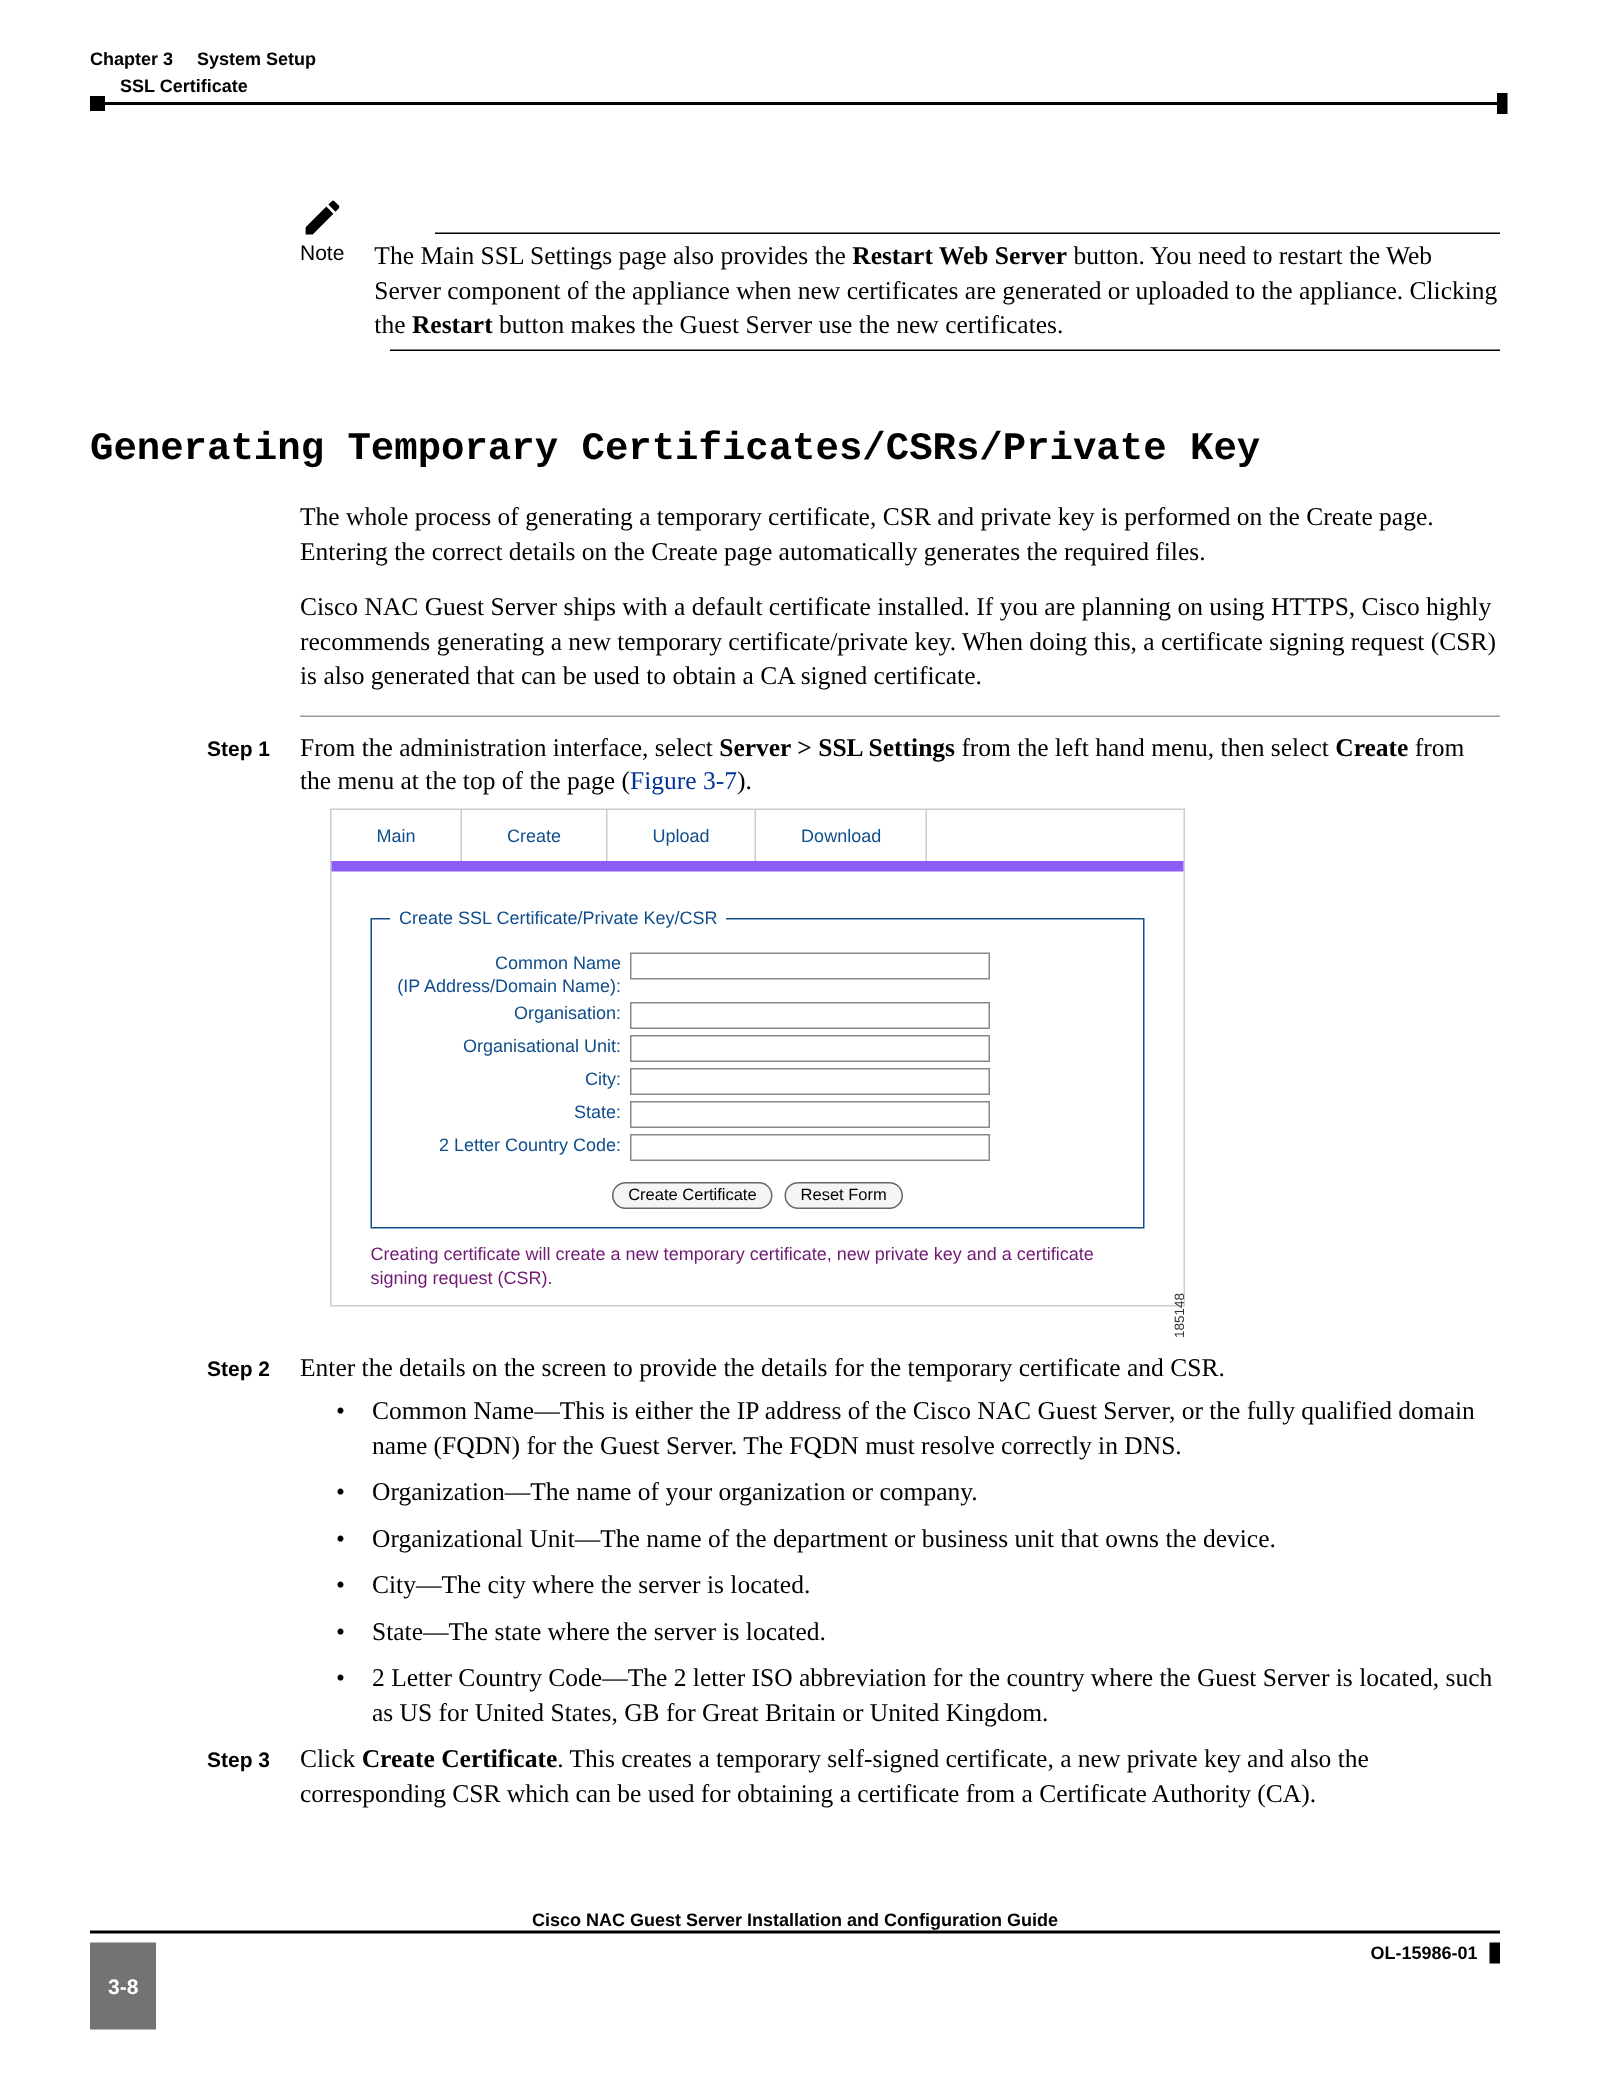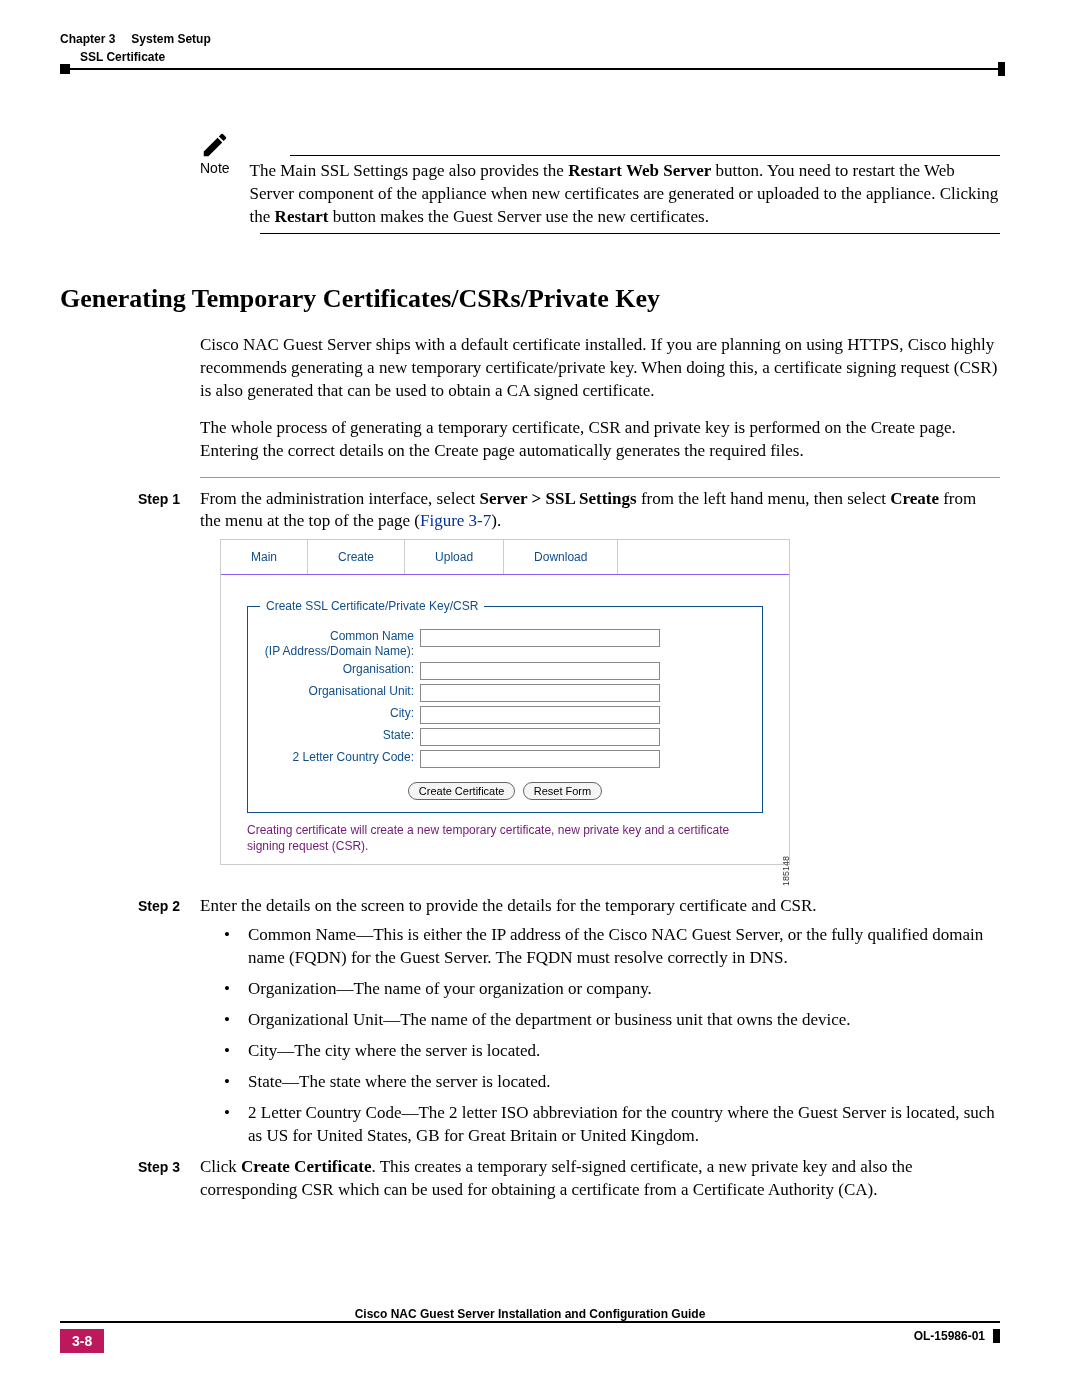--- a/index.html
+++ b/index.html
@@ -10,49 +10,49 @@
     .hline-top { border-top: 2px solid #000; margin-bottom: 60px; margin-left: 4px; margin-right: 0; position: relative; }
     .sq-top-left { width: 10px; height: 10px; background: #000; position: absolute; left: -4px; top: -6px; }
     .sq-top-right { width: 7px; height: 14px; background: #000; position: absolute; right: -5px; top: -8px; }
     .note-block { margin-left: 140px; margin-bottom: 50px; }
     .note-row { display: flex; align-items: flex-start; gap: 20px; }
     .pencil-icon { width: 30px; height: 30px; flex-shrink: 0; }
     .note-label { font-family: Arial, Helvetica, sans-serif; font-size: 14px; font-weight: normal; flex-shrink: 0; }
     .note-text { font-size: 17px; line-height: 1.35; }
     .note-hr-top { margin-left: 60px; border: none; border-top: 1px solid #000; margin-bottom: 4px; }
     .note-hr-bottom { margin-left: 60px; border: none; border-top: 1px solid #000; margin-top: 4px; }
-    h2 { font-family: Liberation Serif, serif; font-size: 26px; font-weight: bold; margin-bottom: 20px; }
+    h2 { font-family: Liberation Mono, monospace; font-size: 26px; font-weight: bold; margin-bottom: 20px; }
     .body-para { margin-left: 140px; font-size: 17px; line-height: 1.35; margin-bottom: 14px; }
     .step-row { display: flex; margin-left: 78px; font-size: 17px; line-height: 1.35; margin-bottom: 6px; }
     .step-label { font-family: Arial, Helvetica, sans-serif; font-size: 14px; font-weight: bold; width: 62px; flex-shrink: 0; padding-top: 2px; }
     .step-text { flex: 1; }
     .step-hr { margin-left: 140px; border: none; border-top: 1.5px solid #999; margin-top: 10px; margin-bottom: 10px; }
     .b { font-weight: bold; }
     .link { color: #003399; }
     .fig-caption { margin-left: 140px; font-family: Arial, Helvetica, sans-serif; font-size: 14px; font-weight: bold; font-style: italic; margin-bottom: 18px; margin-top: 18px; }
     .fig-caption .fig-num { margin-right: 40px; }
     .figure { margin-left: 160px; width: 570px; border: 1px solid #ccc; font-family: Arial, Helvetica, sans-serif; font-size: 12px; padding-bottom: 10px; margin-bottom: 30px; position: relative; }
-    .tabs { display: flex; border-bottom: 1px solid #8b5cf6; align-items: center; }
+    .tabs { display: flex; border-bottom: 7px solid #8b5cf6; align-items: center; }
     .tab { padding: 10px 30px; color: #104e8b; font-size: 12px; border-right: 1px solid #ccc; }
     fieldset { margin: 24px 26px 8px 26px; border: 1px solid #104e8b; padding: 16px 12px 12px 12px; }
     legend { color: #104e8b; font-size: 12px; padding: 0 6px; }
     .form-row { display: flex; margin-bottom: 4px; }
     .form-label { color: #104e8b; text-align: right; width: 160px; font-size: 12px; padding-right: 6px; line-height: 1.2; }
     .form-input { border: 1px solid #888; height: 18px; width: 240px; background: #fff; }
     .btn-row { text-align: center; margin-top: 14px; }
     .pill-btn { display: inline-block; border: 1px solid #666; border-radius: 10px; padding: 2px 10px; font-size: 11px; background: #f5f5f5; margin: 0 2px; }
     .fig-note { color: #701a75; font-size: 12px; margin: 10px 26px 0 26px; line-height: 1.3; }
     .fig-id { position: absolute; right: -2px; bottom: 8px; transform: rotate(-90deg); transform-origin: right bottom; font-size: 9px; color: #333; font-family: Arial, Helvetica, sans-serif; }
     ul { list-style: none; margin-left: 164px; }
     ul li { font-size: 17px; line-height: 1.35; margin-bottom: 8px; display: flex; }
     ul li .bullet { width: 24px; flex-shrink: 0; }
     .footer { position: absolute; bottom: 44px; left: 60px; right: 80px; }
     .footer-line { border-top: 2px solid #000; margin-bottom: 6px; }
     .footer-row { display: flex; justify-content: space-between; align-items: flex-start; font-family: Arial, Helvetica, sans-serif; font-size: 12px; font-weight: bold; }
-    .page-num-box { background: #be185d; color: #fff; padding: 4px 12px; font-size: 14px; margin-right: 10px; }
+    .page-num-box { background: #737373; color: #fff; padding: 21px 12px; font-size: 14px; margin-right: 10px; }
     .footer-title { font-family: Arial, Helvetica, sans-serif; font-size: 12px; font-weight: bold; text-align: center; flex: 1; margin-top: -22px; }
     .footer-right { display: flex; align-items: center; }
     .sq-footer-right { width: 7px; height: 14px; background: #000; margin-left: 8px; }
   </style>
 </head>
 <body>
 
 <div class="page">
   <div class="header-row">
     <div></div>
@@ -82,22 +82,22 @@
     <div class="note-row">
       <span class="note-label">Note</span>
       <span class="note-text">
         <span>The Main SSL Settings page also provides the </span><span class="b">Restart Web Server</span><span> button. You need to restart the Web Server component of the appliance when new certificates are generated or uploaded to the appliance. Clicking the </span><span class="b">Restart</span><span> button makes the Guest Server use the new certificates.</span>
       </span>
     </div>
     <hr class="note-hr-bottom">
   </div>
 
   <h2>Generating Temporary Certificates/CSRs/Private Key</h2>
+  <p class="body-para">The whole process of generating a temporary certificate, CSR and private key is performed on the Create page. Entering the correct details on the Create page automatically generates the required files.</p>
   <p class="body-para">Cisco NAC Guest Server ships with a default certificate installed. If you are planning on using HTTPS, Cisco highly recommends generating a new temporary certificate/private key. When doing this, a certificate signing request (CSR) is also generated that can be used to obtain a CA signed certificate.</p>
-  <p class="body-para">The whole process of generating a temporary certificate, CSR and private key is performed on the Create page. Entering the correct details on the Create page automatically generates the required files.</p>
 
   <hr class="step-hr">
 
   <div class="step-row">
     <span class="step-label">Step 1</span>
     <span class="step-text">
       <span>From the administration interface, select </span><span class="b">Server &gt; SSL Settings</span><span> from the left hand menu, then select </span><span class="b">Create</span><span> from the menu at the top of the page (</span><span class="link">Figure 3-7</span><span>).</span>
     </span>
   </div>
 

